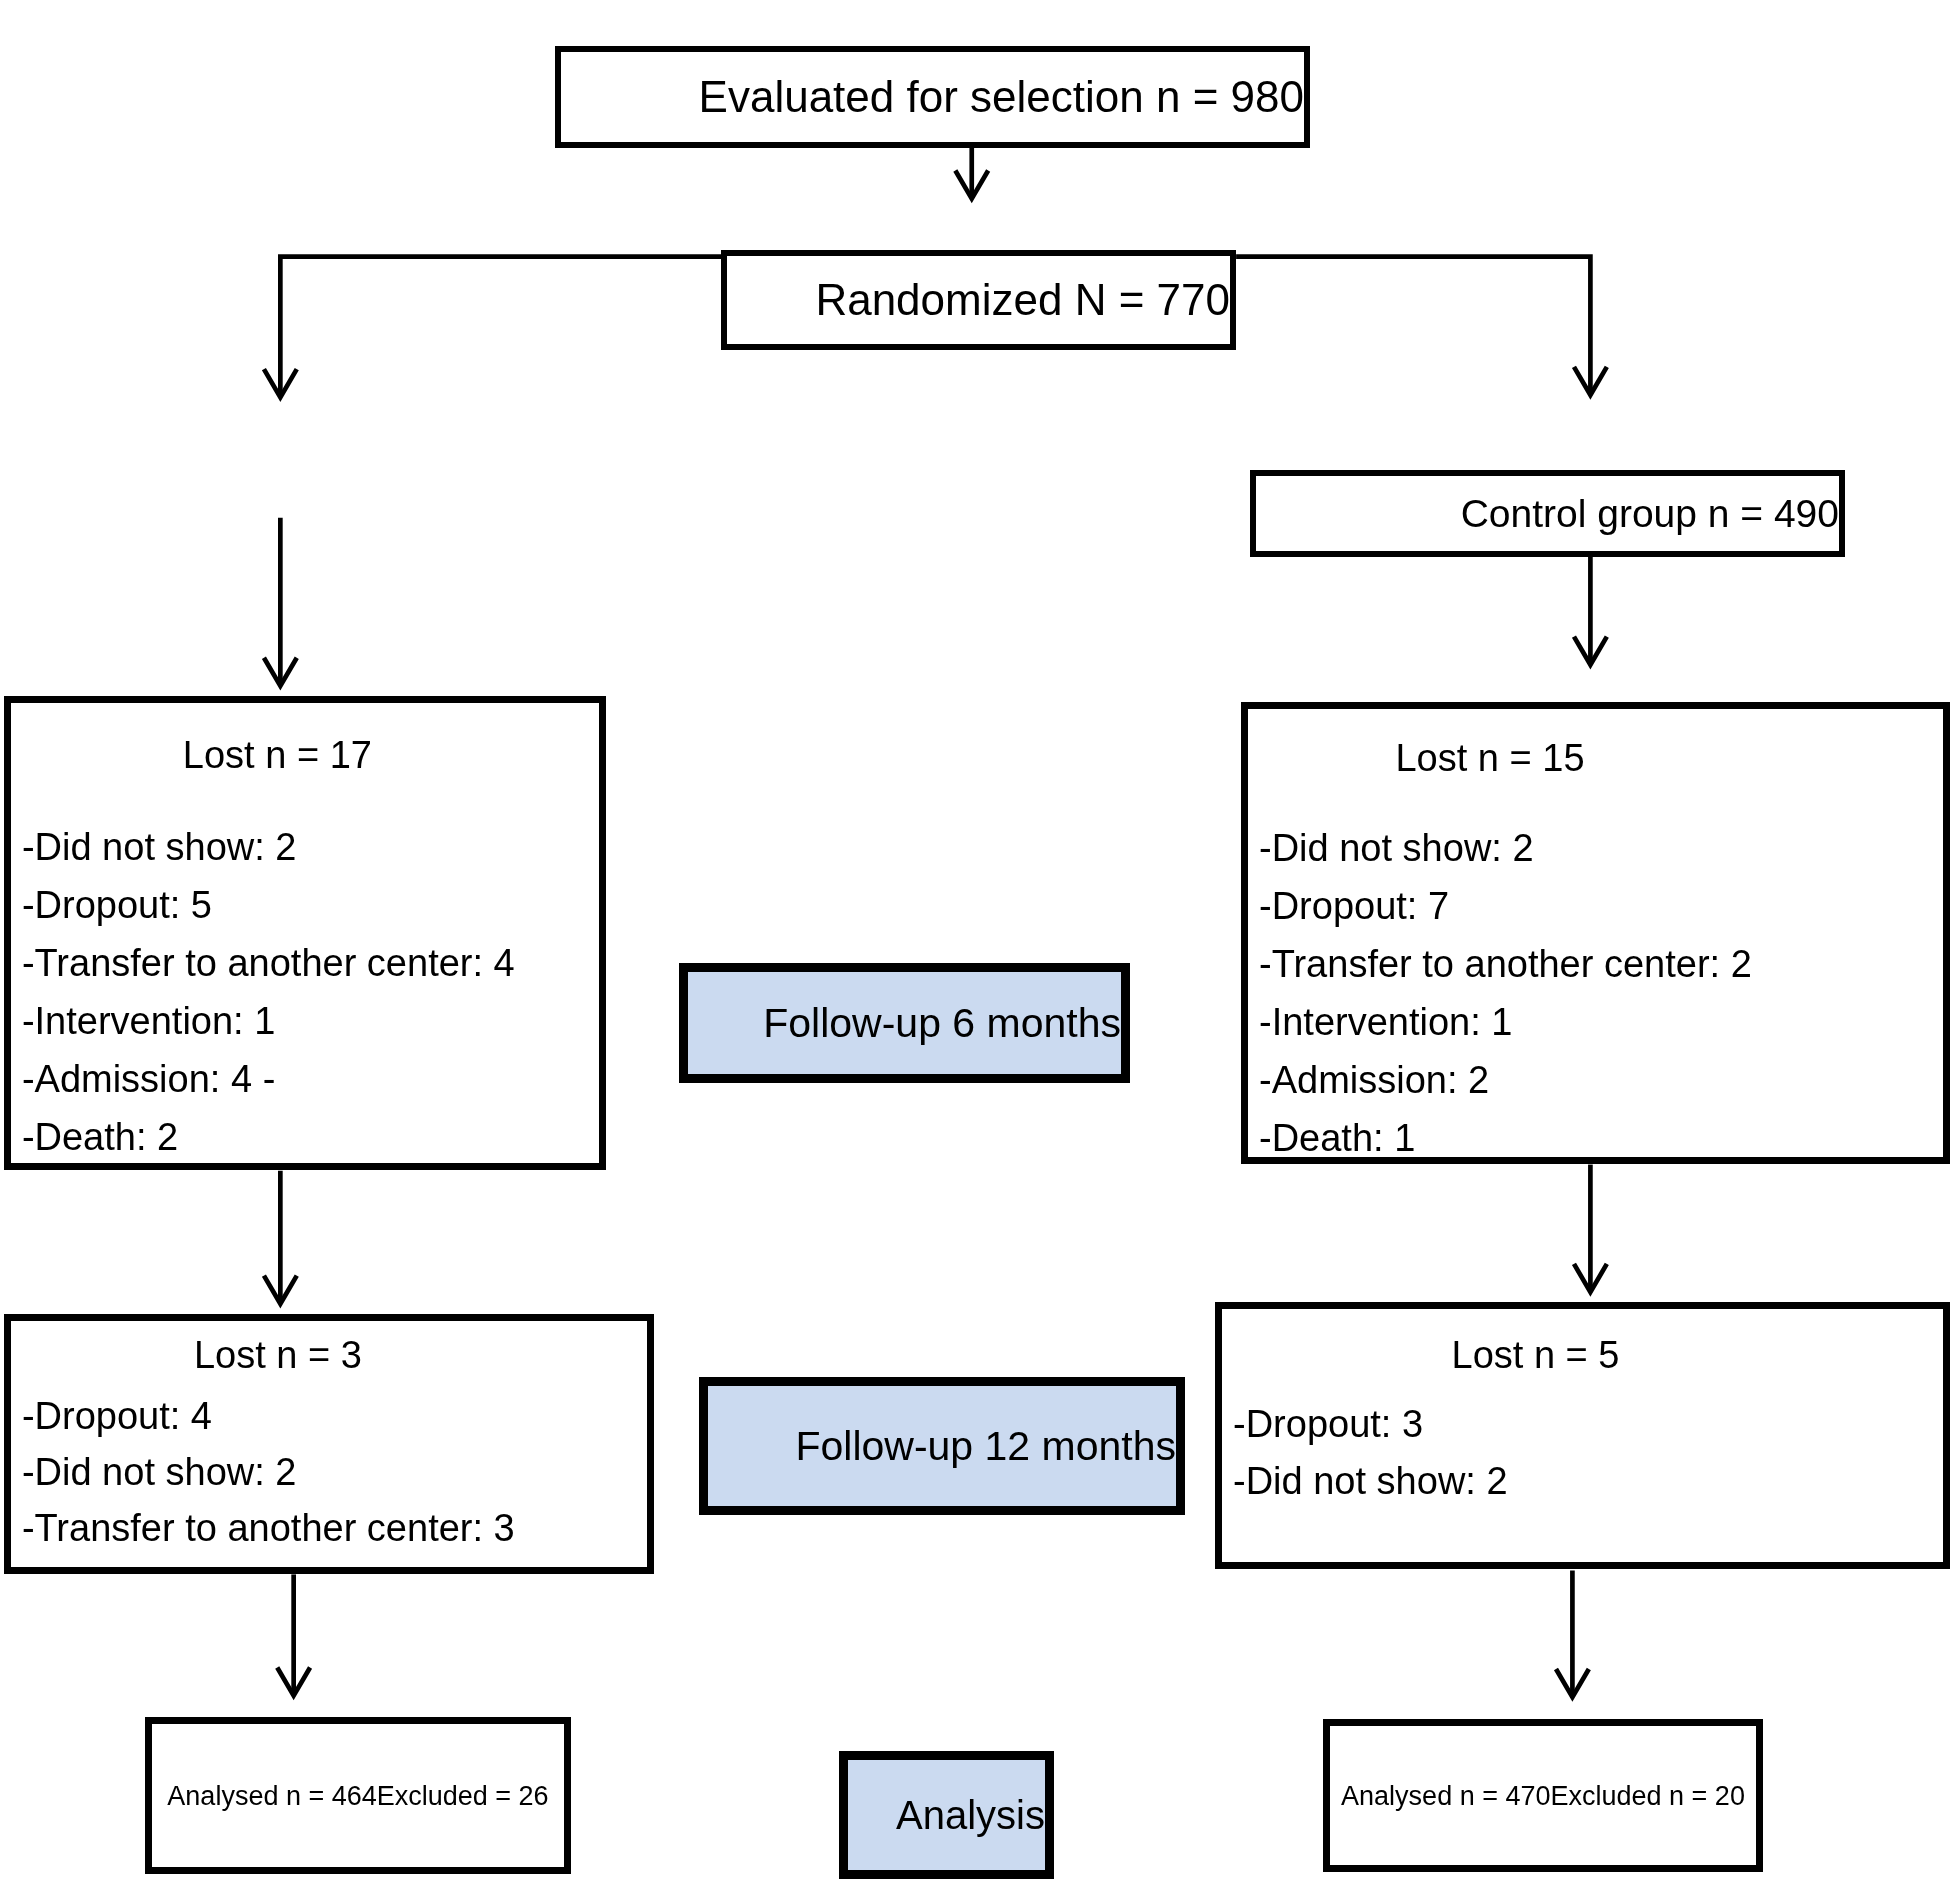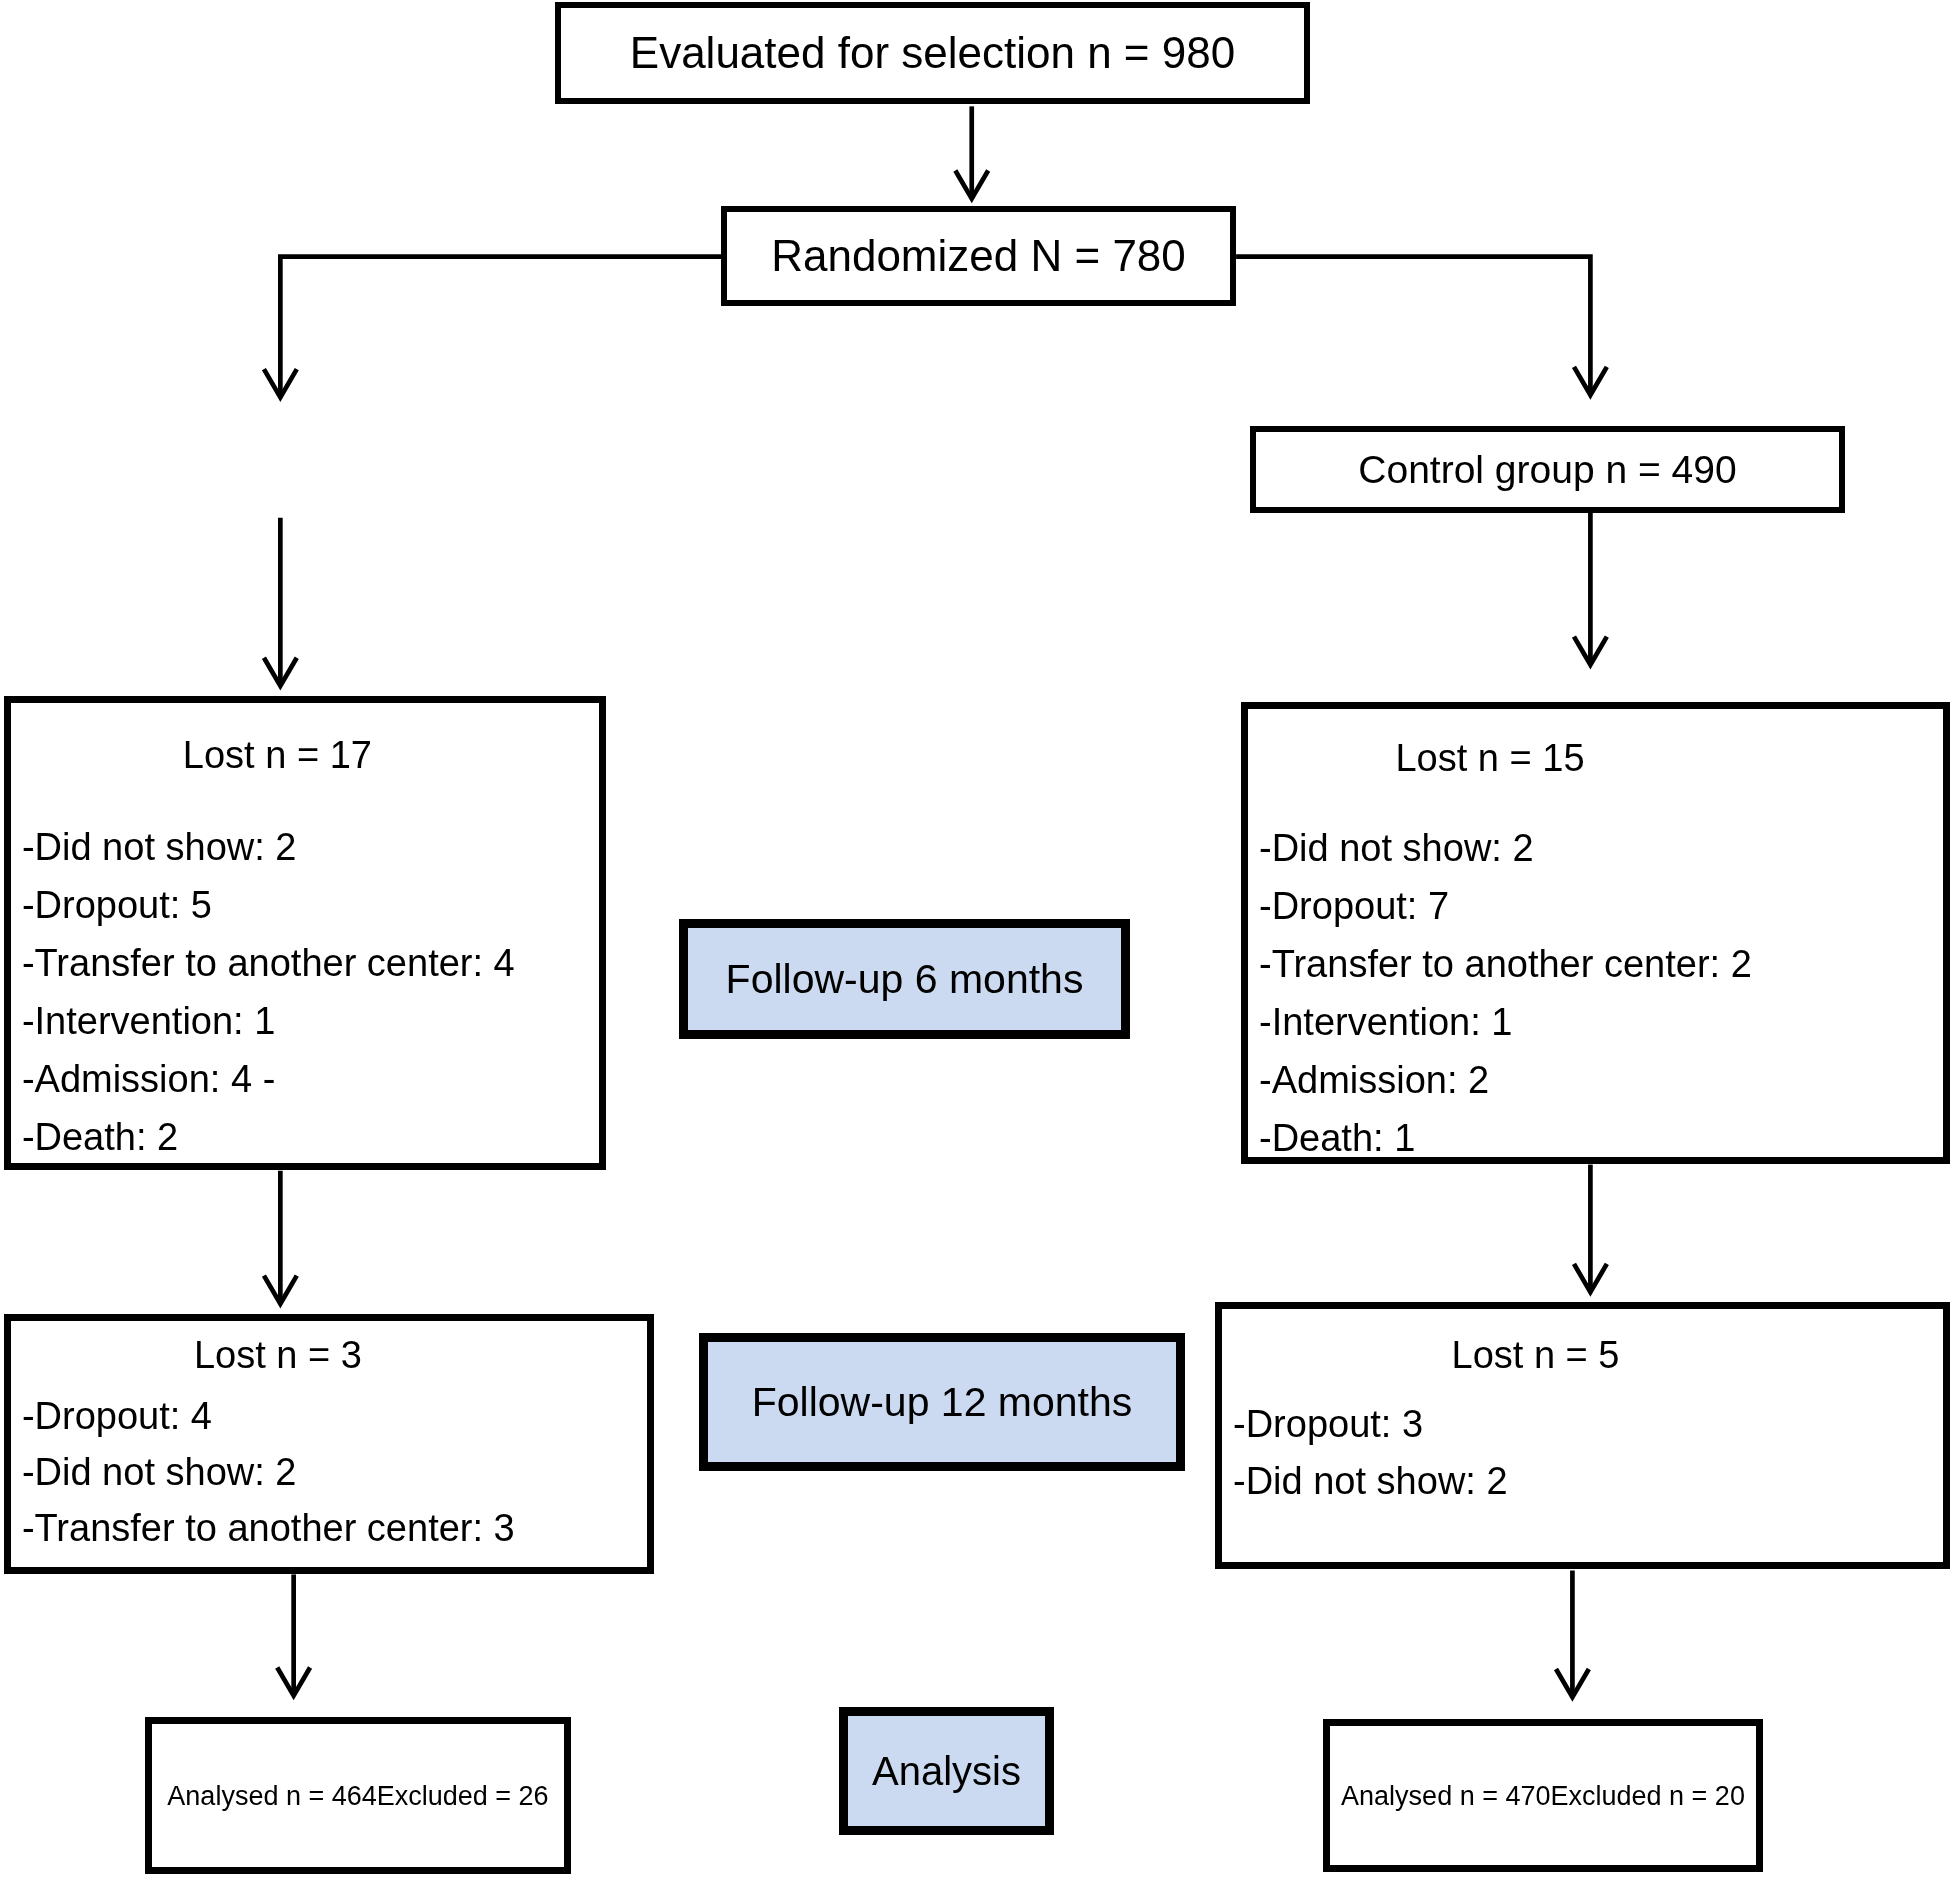--- a/index.html
+++ b/index.html
@@ -15,22 +15,23 @@
     width:1956px;height:1881px;
     background:var(--bg);
     overflow:hidden;
   }
   .connectors{position:absolute;left:0;top:0;width:1956px;height:1881px;}
   .connectors path{stroke:#000;stroke-width:6;fill:none;}
   .fbox{
     position:absolute;
     background:#fff;
     border:7px solid var(--box-border);
-    display:flex;align-items:center;justify-content:center;
+    display:flex;align-items:center;justify-content:flex-end;
     text-align:center;
+    margin-top:44px;
   }
   .fbox.plain-lg{font-size:44px;}
   .accent{
     background:var(--accent-fill);
     border:9.4px solid var(--box-border);
     font-size:41px;
   }
   .accent.blue-border{
     border:9.4px solid var(--accent-border);
     box-shadow:5.5px 5.5px 0 rgba(95,115,145,0.55);
@@ -133,21 +134,21 @@
       <path d="M2010 2008 V2166"></path>
       <path d="M1989 2134 L2010 2170 L2031 2134"></path>
     </g>
   </svg>
 
   <div class="fbox plain-lg" id="box-evaluated">
     <span>Evaluated for selection n = 980</span>
   </div>
 
   <div class="fbox plain-lg" id="box-randomized">
-    <span>Randomized N = 780</span>
+    <span>Randomized N = 770</span>
   </div>
 
   <div class="fbox" id="box-control">
     <span>Control group n = 490</span>
   </div>
 
   <div class="lostbox" id="box-lost17">
     <div class="lost-title">Lost n = 17</div>
     <ul class="lost-items">
       <li>-Did not show: 2</li>

